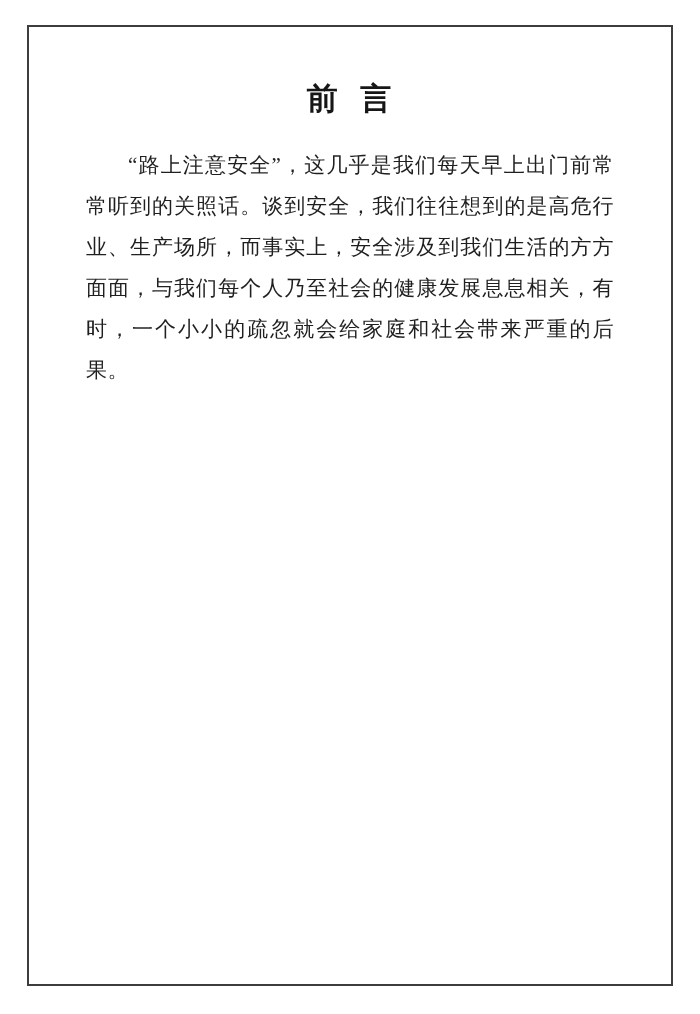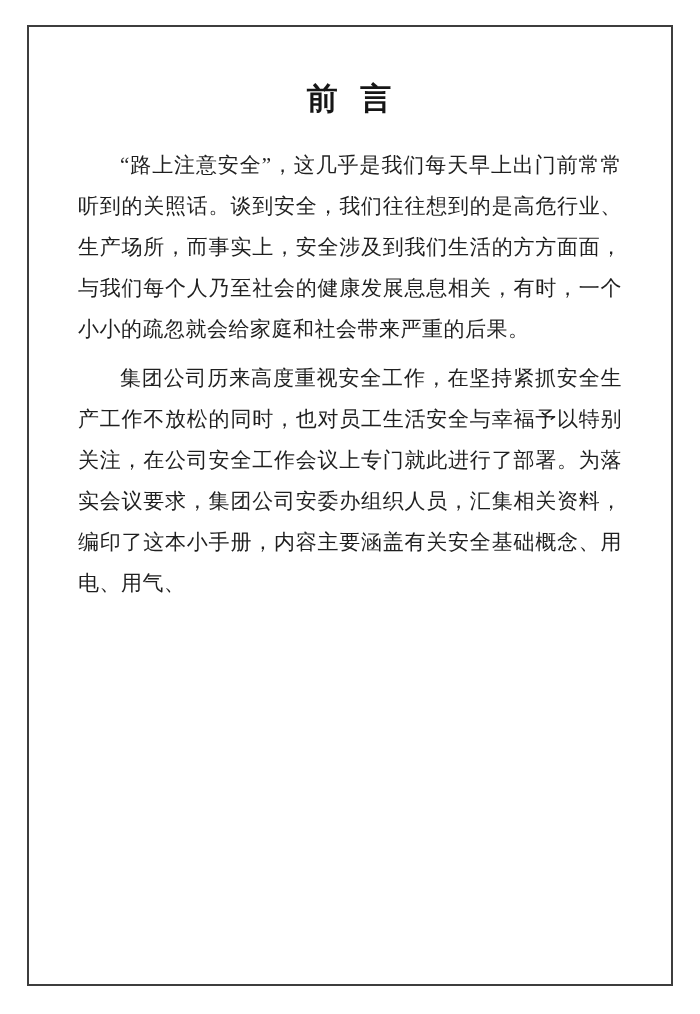--- a/index.html
+++ b/index.html
@@ -36,33 +36,32 @@
     margin: 52px 0 26px 0;
     text-align: center;
     font-size: 31px;
     line-height: 40px;
     font-weight: bold;
     color: #161616;
     word-spacing: 0.35em;
     letter-spacing: 2px;
   }
   .doc-paragraph {
-    margin: 8px;
+    margin: 16px;
     font-size: 21px;
     line-height: 41px;
     color: #1f1f1f;
     text-align: justify;
     text-justify: inter-character;
     text-indent: 2em;
     letter-spacing: 0.5px;
   }
 </style>
 </head>
 <body>
 
 <div class="page">
   <div class="page-frame"></div>
   <div class="content">
     <h1 class="doc-title">前 言</h1>
     <p class="doc-paragraph">“路上注意安全”，这几乎是我们每天早上出门前常常听到的关照话。谈到安全，我们往往想到的是高危行业、生产场所，而事实上，安全涉及到我们生活的方方面面，与我们每个人乃至社会的健康发展息息相关，有时，一个小小的疏忽就会给家庭和社会带来严重的后果。</p>
-    <p class="doc-paragraph">集团公司历来高度重视安全工作，在坚持紧抓安全生产工作不放松的同时，也对员工生活安全与幸福予以特别关注，在公司安全工作会议上专门就此进行了部署。为落实会议要求，集团公司安委办组织人员，汇集相关资料，编印了这本小手册，内容主要涵盖有关安全基础概念、用电、用气、</p>
   </div>
 </div>
 
 </body></html>

